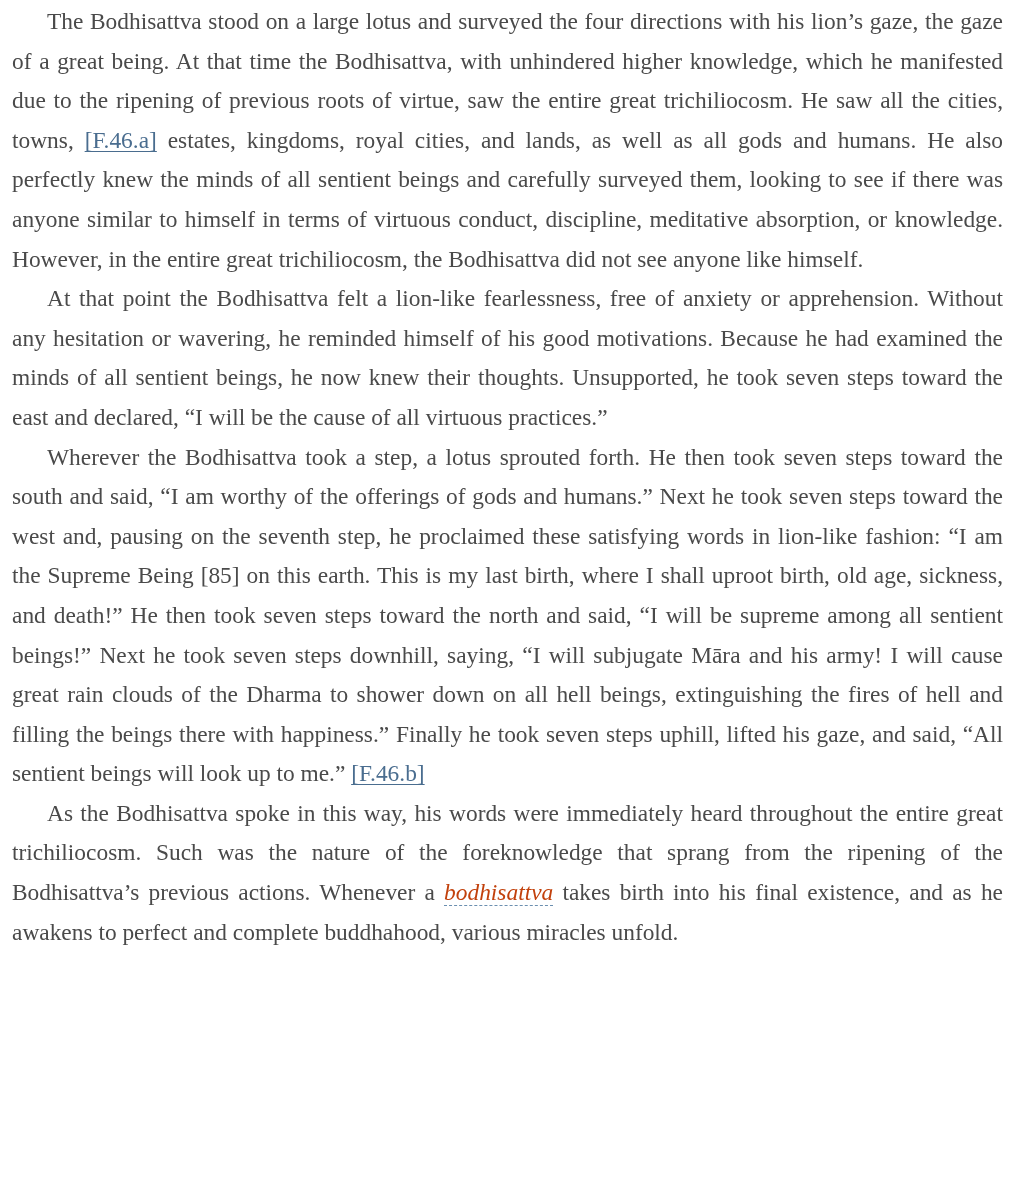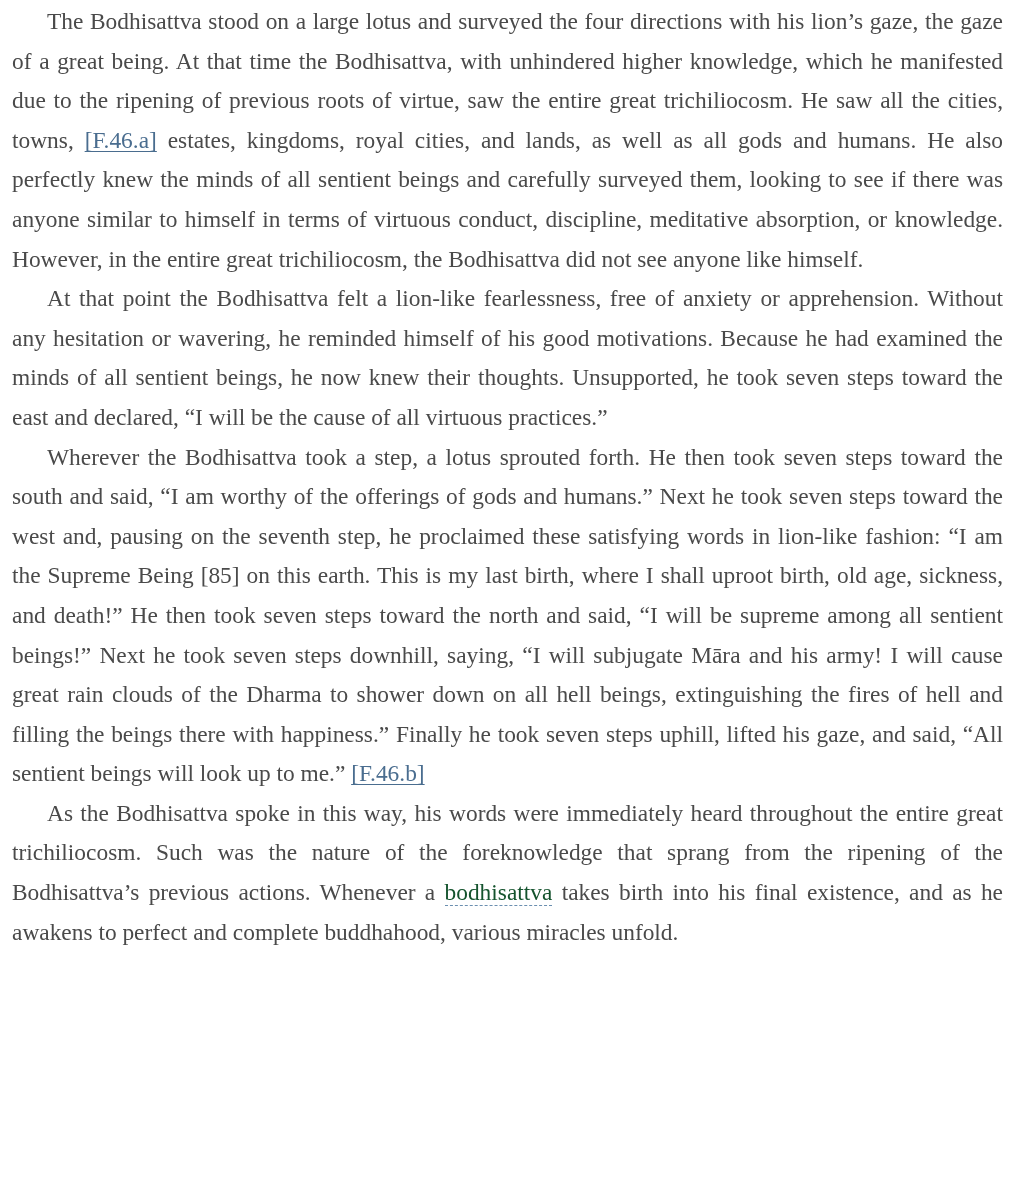--- a/index.html
+++ b/index.html
@@ -19,23 +19,24 @@
     text-indent: 35px;
     text-align: justify;
   }
   a.folio {
     color: #4a6d8f;
     text-decoration: underline;
     text-underline-offset: 3px;
     text-decoration-thickness: 1px;
   }
   a.glossary {
-    color: #14532d;
+    color: #c2410c;
     text-decoration: none;
     border-bottom: 1px dashed #6b8fb0;
+    font-style: italic;
   }
 </style>
 </head>
 <body>
 
 <div class="page">
   <p class="para">
     <span>The Bodhisattva stood on a large lotus and surveyed the four directions with his lion’s gaze, the gaze of a great being. At that time the Bodhisattva, with unhindered higher knowledge, which he manifested due to the ripening of previous roots of virtue, saw the entire great trichiliocosm. He saw all the cities, towns, </span><a class="folio" href="#">[F.46.a]</a><span> estates, kingdoms, royal cities, and lands, as well as all gods and humans. He also perfectly knew the minds of all sentient beings and carefully surveyed them, looking to see if there was anyone similar to himself in terms of virtuous conduct, discipline, meditative absorption, or knowledge. However, in the entire great trichiliocosm, the Bodhisattva did not see anyone like himself.</span>
   </p>
   <p class="para">

